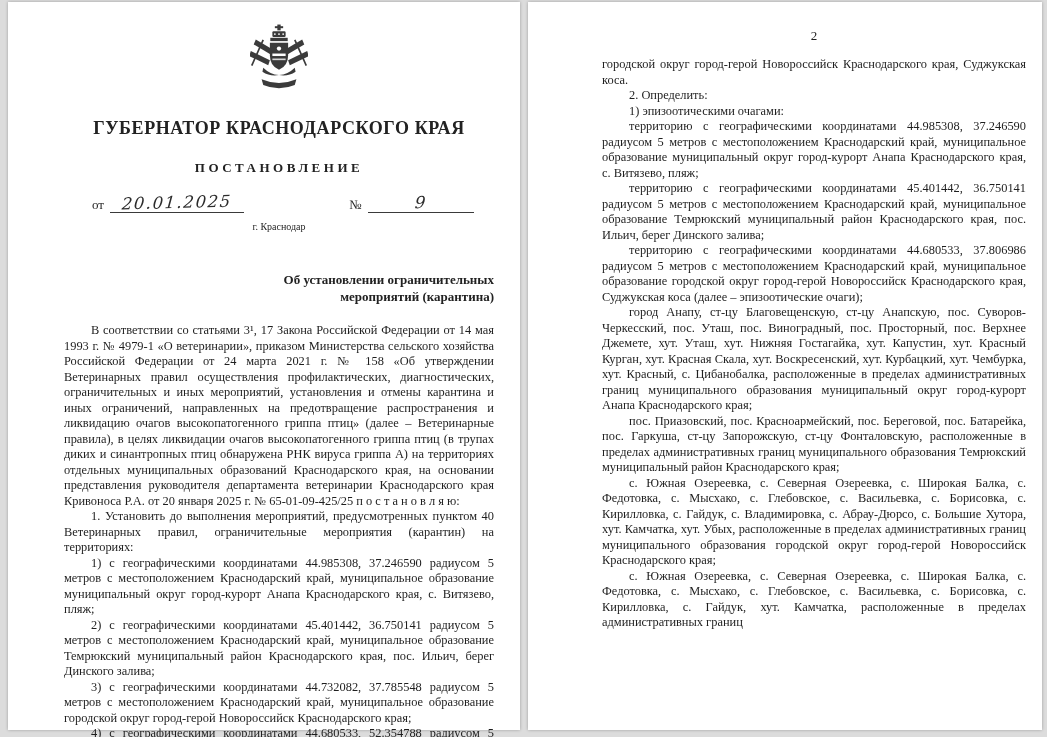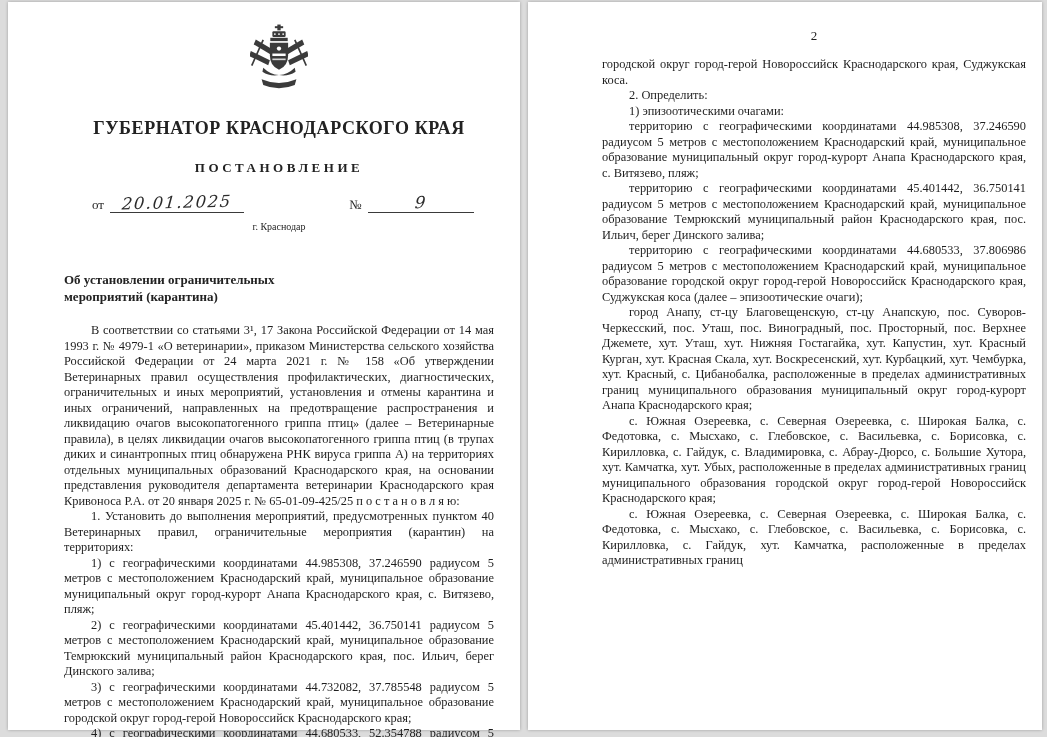--- a/index.html
+++ b/index.html
@@ -44,21 +44,21 @@
   .hand{
     display:inline-block;
     font-family:"DejaVu Serif", serif;font-style:italic;
     font-size:16.5px;letter-spacing:1.5px;color:#2c2c2c;
     transform:skewX(-6deg) rotate(-1.5deg);
     padding-bottom:1px;
   }
   .city{margin-top:8px;font-size:10px;font-family:Liberation Serif, serif;}
 
   .doc-title{
-    margin-top:40px;text-align:left;font-weight:bold;font-size:13px;line-height:16.5px;
+    margin-top:40px;text-align:right;font-weight:bold;font-size:13px;line-height:16.5px;
     color:#222;
   }
 
   .doc-text{margin-top:18px;font-size:12.4px;line-height:15.5px;}
   .doc-text p{margin:0;text-align:justify;}
   .doc-text p.ind{text-indent:27px;}
 
   .pagenum{margin-top:26px;text-align:center;font-size:13px;}
   .page-2 .doc-text{margin-top:13px;}
 </style>
@@ -133,16 +133,17 @@
 <div class="page page-2">
   <div class="pagenum">2</div>
   <div class="doc-text">
       <p class="">городской округ город-герой Новороссийск Краснодарского края, Суджукская коса.</p>
       <p class="ind">2. Определить:</p>
       <p class="ind">1) эпизоотическими очагами:</p>
       <p class="ind">территорию с географическими координатами 44.985308, 37.246590 радиусом 5 метров с местоположением Краснодарский край, муниципальное образование муниципальный округ город-курорт Анапа Краснодарского края, с. Витязево, пляж;</p>
       <p class="ind">территорию с географическими координатами 45.401442, 36.750141 радиусом 5 метров с местоположением Краснодарский край, муниципальное образование Темрюкский муниципальный район Краснодарского края, пос. Ильич, берег Динского залива;</p>
       <p class="ind">территорию с географическими координатами 44.680533, 37.806986 радиусом 5 метров с местоположением Краснодарский край, муниципальное образование городской округ город-герой Новороссийск Краснодарского края, Суджукская коса (далее – эпизоотические очаги);</p>
       <p class="ind">город Анапу, ст-цу Благовещенскую, ст-цу Анапскую, пос. Суворов-Черкесский, пос. Уташ, пос. Виноградный, пос. Просторный, пос. Верхнее Джемете, хут. Уташ, хут. Нижняя Гостагайка, хут. Капустин, хут. Красный Курган, хут. Красная Скала, хут. Воскресенский, хут. Курбацкий, хут. Чембурка, хут. Красный, с. Цибанобалка, расположенные в пределах административных границ муниципального образования муниципальный округ город-курорт Анапа Краснодарского края;</p>
+      <p class="ind">пос. Приазовский, пос. Красноармейский, пос. Береговой, пос. Батарейка, пос. Гаркуша, ст-цу Запорожскую, ст-цу Фонталовскую, расположенные в пределах административных границ муниципального образования Темрюкский муниципальный район Краснодарского края;</p>
       <p class="ind">с. Южная Озереевка, с. Северная Озереевка, с. Широкая Балка, с. Федотовка, с. Мысхако, с. Глебовское, с. Васильевка, с. Борисовка, с. Кирилловка, с. Гайдук, с. Владимировка, с. Абрау-Дюрсо, с. Большие Хутора, хут. Камчатка, хут. Убых, расположенные в пределах административных границ муниципального образования городской округ город-герой Новороссийск Краснодарского края;</p>
       <p class="ind">с. Южная Озереевка, с. Северная Озереевка, с. Широкая Балка, с. Федотовка, с. Мысхако, с. Глебовское, с. Васильевка, с. Борисовка, с. Кирилловка, с. Гайдук, хут. Камчатка, расположенные в пределах административных границ</p>
     </div>
 </div>
 
 </body></html>

